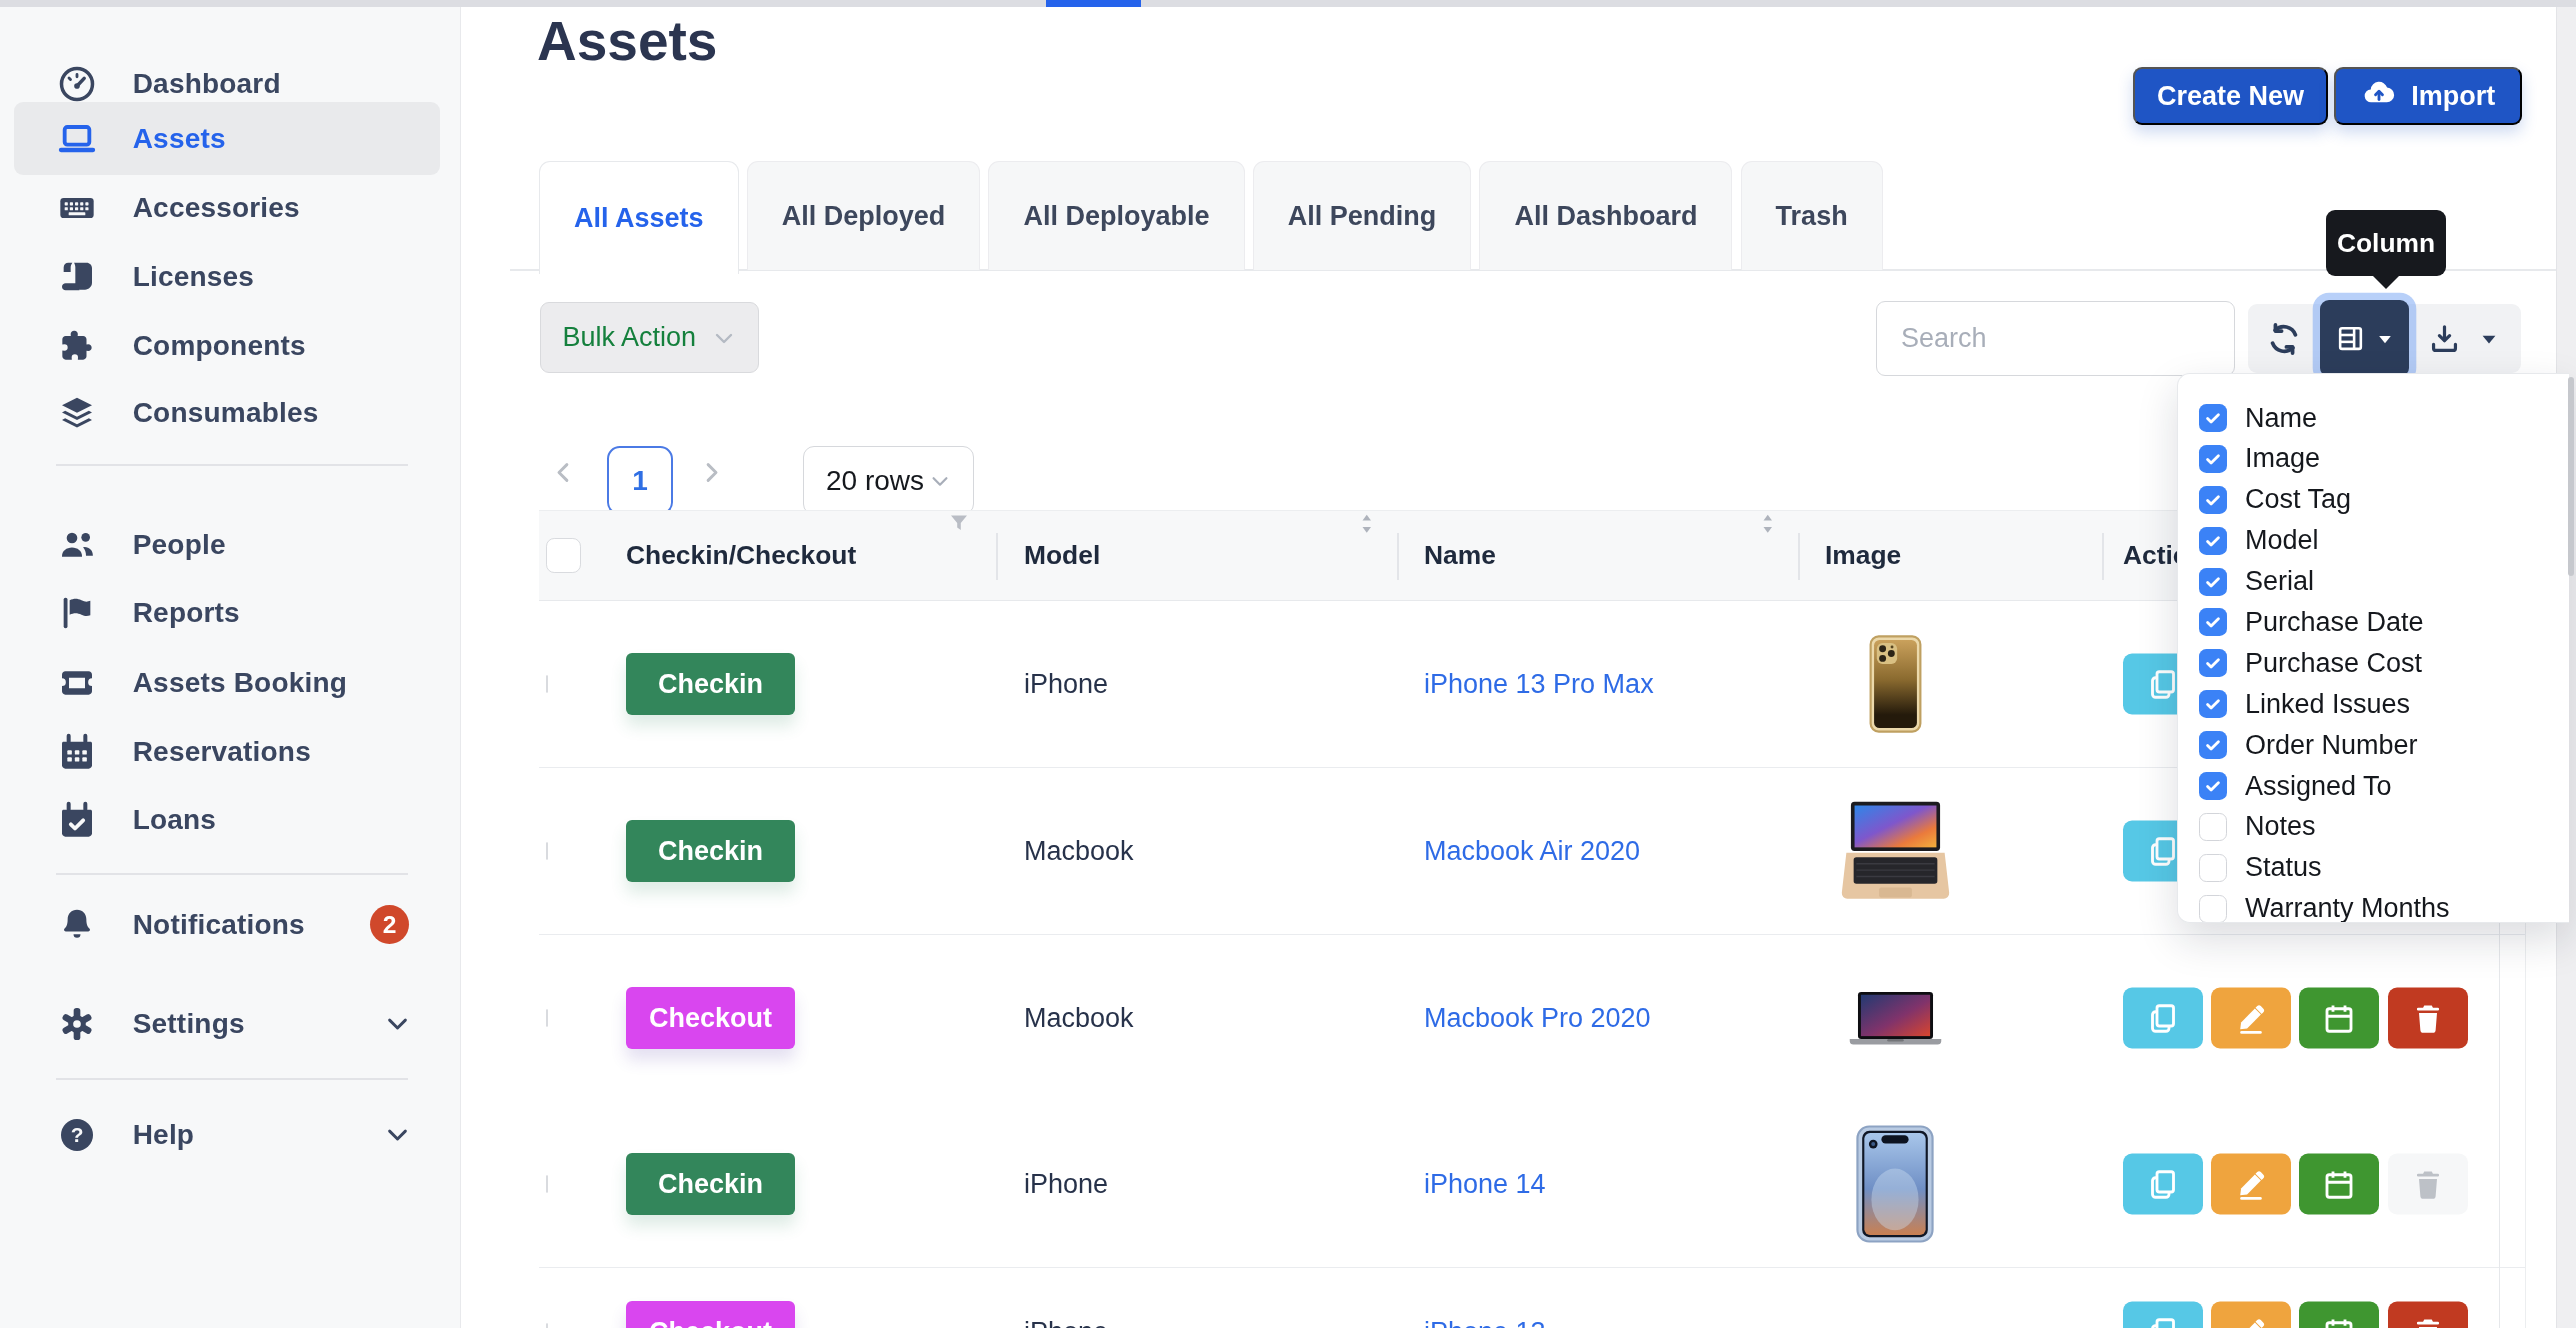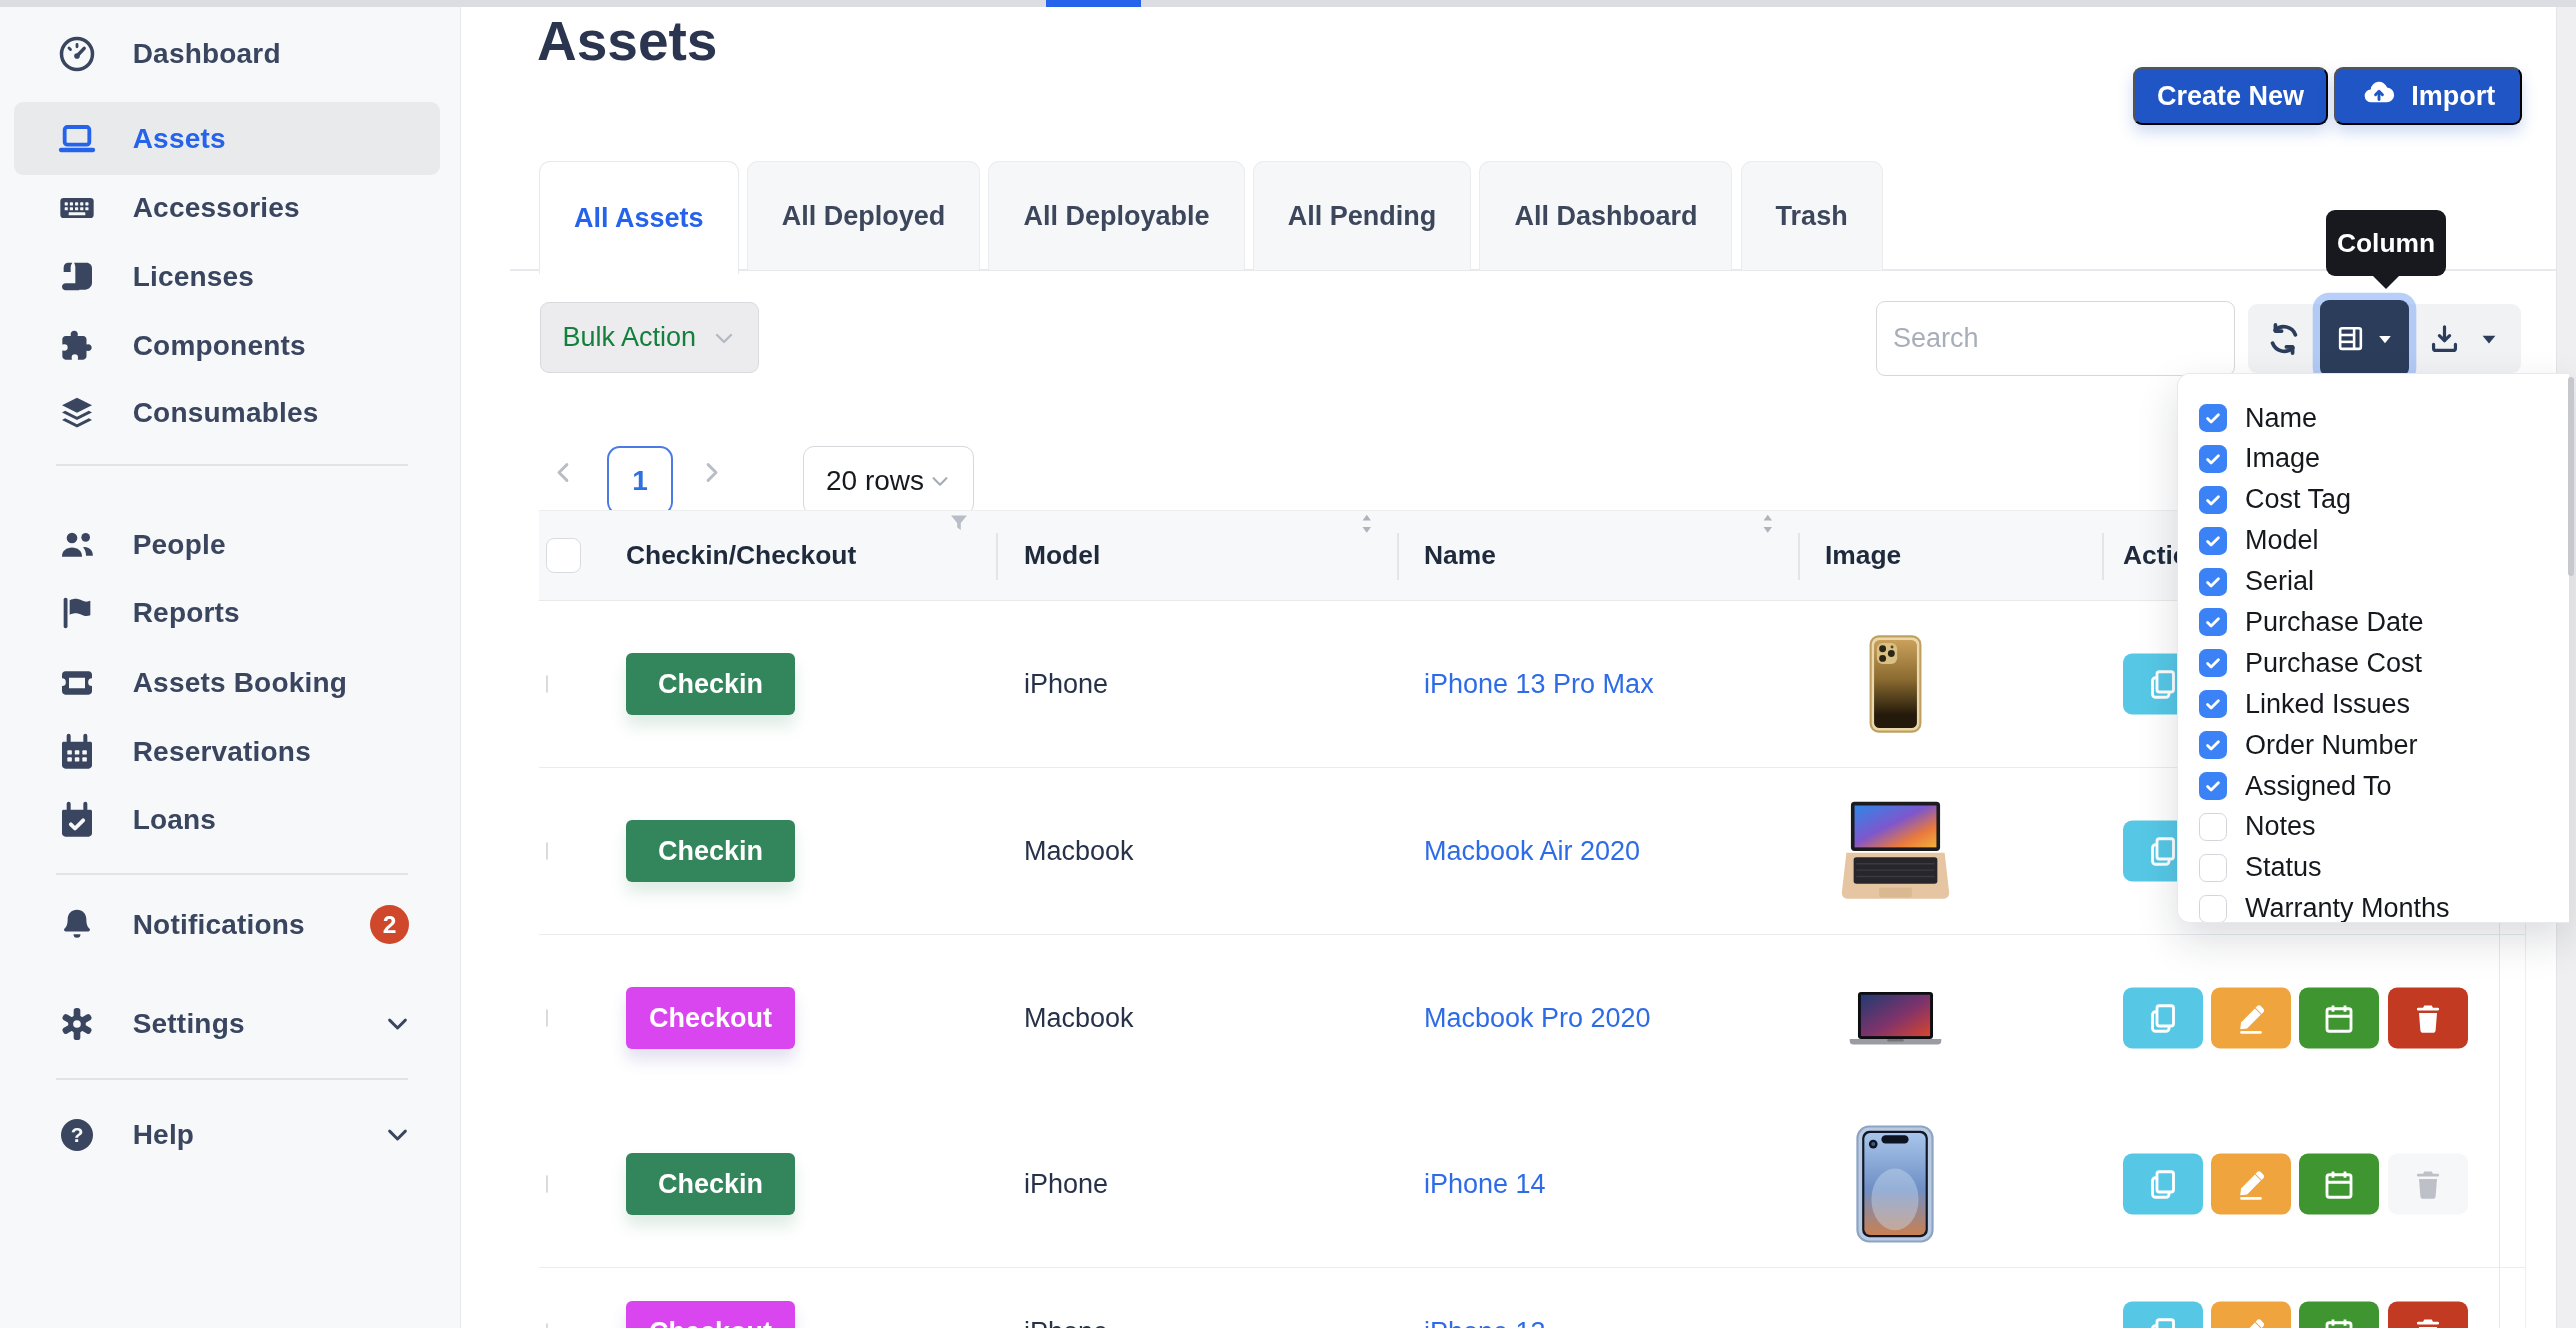--- a/index.html
+++ b/index.html
@@ -30,21 +30,21 @@
 
   
   .tabs{position:absolute;left:539px;top:161px;display:flex;gap:8.2px;z-index:3}
   .tab{height:109px;padding:0 34px;display:flex;align-items:center;background:#f6f7f8;border:1.8px solid #ececef;border-bottom:none;border-radius:11px 11px 0 0;font-size:27px;font-weight:600;color:#3d475c;cursor:pointer;white-space:nowrap}
   .tab.active{background:#fff;border-color:#e7e9ec;color:#2563eb;height:113px}
   .tabs-underline{position:absolute;left:510px;top:269px;width:2046px;height:1.8px;background:#e7e9ec;z-index:2}
 
   
   .bulk{position:absolute;left:540px;top:302px;width:219px;height:71px;background:#ececee;border:1.8px solid #d9dadd;border-radius:9px;display:flex;align-items:center;justify-content:center;gap:16.4px;color:#15803d;font-size:27px}
   .bulk svg{width:24px;height:24px}
-  .search{position:absolute;left:1876px;top:301px;width:359px;height:75px;border:1.8px solid #d6d8dc;border-radius:9px;font-size:27px;color:#1a2230;padding:0 16px;outline:none;background:#fff;font-family:"Liberation Sans",sans-serif}
+  .search{position:absolute;left:1876px;top:301px;width:359px;height:75px;border:1.8px solid #d6d8dc;border-radius:9px;font-size:27px;color:#1a2230;padding:0 24px;outline:none;background:#fff;font-family:"Liberation Sans",sans-serif}
   .search::placeholder{color:#a8aeb9}
   .toolgroup{position:absolute;left:2248px;top:304px;width:273px;height:69px;background:#f1f2f4;border-radius:9px;display:flex;align-items:center;padding:0 18px;gap:18px}
   .refresh-btn{width:36px;height:36px;color:#2c3d5b;cursor:pointer;flex:0 0 36px}
   .refresh-btn svg{width:36px;height:36px}
   .column-btn{width:89px;height:77px;background:#2c3d5b;border-radius:9px;box-shadow:0 0 0 7.3px rgba(125,170,244,.55);display:flex;align-items:center;justify-content:center;gap:9px;cursor:pointer;flex:0 0 89px}
   .column-btn svg.tbl{width:31px;height:31px}
   .column-btn svg.crt{width:20px;height:20px;color:#fff}
   .export-btn{display:flex;align-items:center;gap:16.4px;color:#2c3d5b;cursor:pointer}
   .export-btn svg.dl{width:35px;height:35px}
   .export-btn svg.crt{width:22px;height:22px}
@@ -126,21 +126,21 @@
         <stop offset=".55" stop-color="#6f8fc5"></stop>
         <stop offset="1" stop-color="#c98052"></stop>
       </linearGradient>
   </defs>
 </svg>
 
 <div class="topbar"></div>
 <div class="topbar-accent"></div>
 
 <nav class="sidebar">
-  <div class="side-item" style="top:10px">
+  <div class="side-item" style="top:40px">
     <span class="ic">
         <svg viewBox="0 0 24 24" fill="none">
           <circle cx="12" cy="12" r="9.3" stroke="currentColor" stroke-width="2.1"></circle>
           <line x1="12" y1="13.2" x2="16.3" y2="8.6" stroke="currentColor" stroke-width="2.1" stroke-linecap="round"></line>
           <circle cx="12" cy="13.2" r="1.7" fill="currentColor"></circle>
           <path d="M7.2 8.4 l.9.9 M12 6.3 v1.4" stroke="currentColor" stroke-width="1.7" stroke-linecap="round"></path>
         </svg>
       </span>
     <span class="lbl">Dashboard</span>
   </div>

